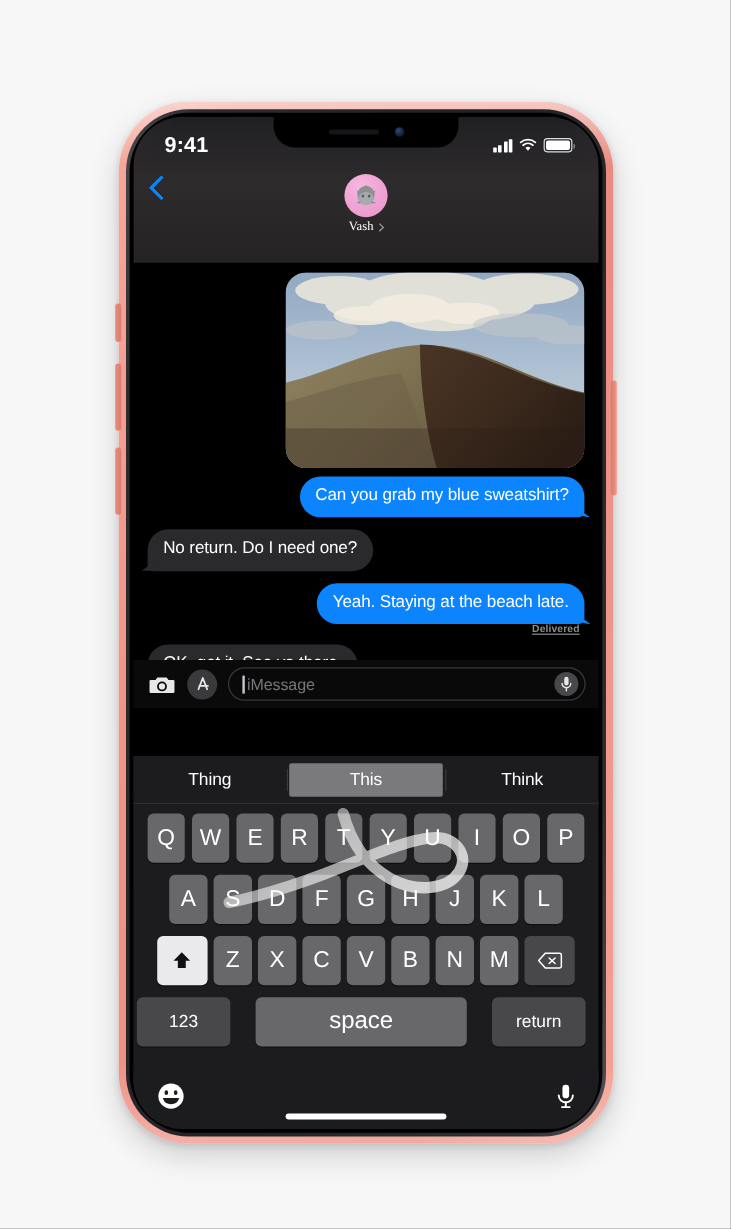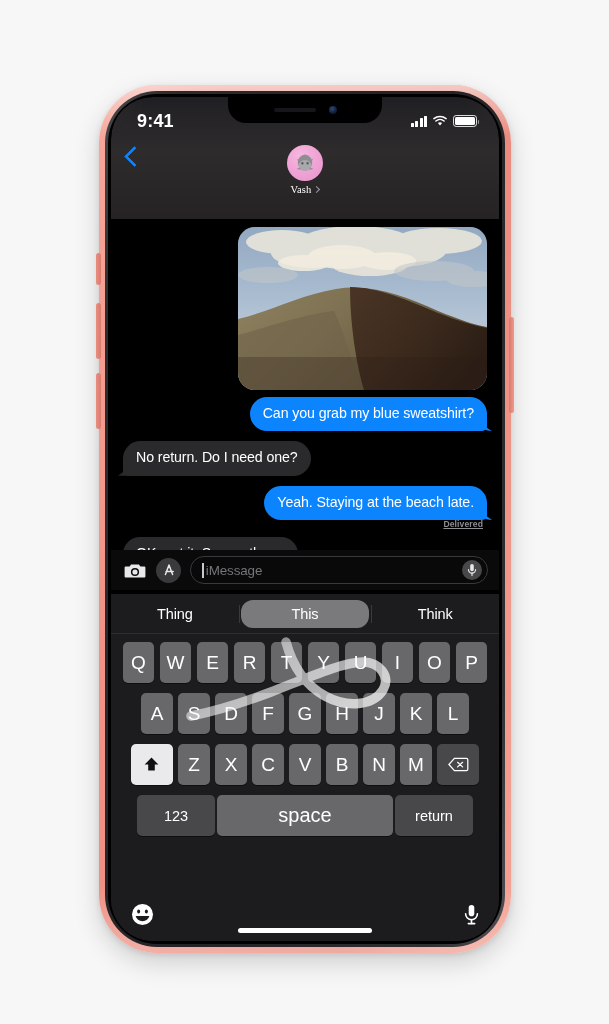--- a/index.html
+++ b/index.html
@@ -193,47 +193,47 @@
     border: 1px solid #39393c; background: #090909;
     display: flex; align-items: center; padding: 0 5px 0 11px; position: relative;
   }
   #caret { width: 1.8px; height: 15px; background: #c8c8cc; margin-right: 2px; }
   #msg-placeholder { color: #76767a; font-size: 13.4px; letter-spacing: -.1px; flex:1; }
   #mic-round { width: 20px; height: 20px; border-radius: 50%; background: #48484b;
                display:flex; align-items:center; justify-content:center; }
 
   
   #keyboard {
-    position: absolute; bottom: 0; left: 0; right: 0; height: 347px;
+    position: absolute; bottom: 0; left: 0; right: 0; height: 311px;
     background: #1c1c1e; padding-top: 0;
   }
   #predictive {
     height: 40px; display:flex; align-items:center;
     border-bottom: 0.5px solid #2e2e30;
   }
   .pred { flex:1; text-align:center; color:#fff; font-size:14.5px; letter-spacing:-.1px;
           padding: 6px 0; }
-  .pred.sel { background:#7a7a7d; border-radius:12px; margin: 0 2px; }
+  .pred.sel { background:#7a7a7d; border-radius:2px; margin: 0 2px; }
   .pred-div { width:0.5px; height:18px; background:#3a3a3c; }
 
   #keyrows { position: relative; padding: 8px 3px 0 3px; }
   .krow { display:flex; justify-content:center; gap:5.5px; margin-bottom:10px; }
   .key {
     background:#68686b; color:#fff; border-radius:5px;
     height:41px; width:31.5px;
     display:flex; align-items:center; justify-content:center;
     font-size:19px; font-weight:400;
     box-shadow: 0 1px 0 rgba(0,0,0,0.45);
   }
   .krow.r2 { padding: 0 16px; }
   .krow.r3 { padding: 0 0; }
   .key.wide { width: 42px; }
   .key.shift { background:#eaeaec; }
   .key.func { background:#48484b; }
-  #bottomrow { display:flex; justify-content:center; gap:2px; }
+  #bottomrow { display:flex; gap:21px; }
   .key.num { width:78px; background:#48484b; font-size:14.5px; }
   .key.space { width:176px; background:#68686b; font-size:20px; }
   .key.ret { width:78px; background:#48484b; font-size:14.5px; }
 
   
   #swipe { position:absolute; inset:0; pointer-events:none; z-index: 6; }
 
   
   #bottombar {
     position:absolute; bottom:0; left:0; right:0; height:50px;

